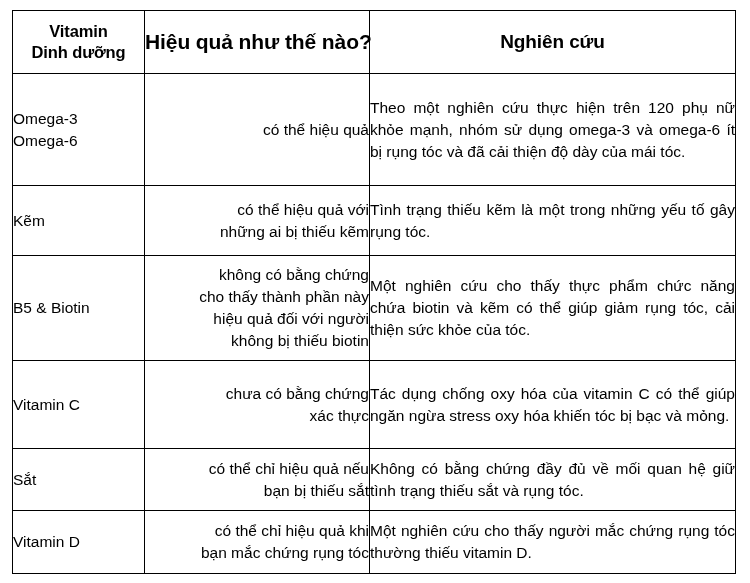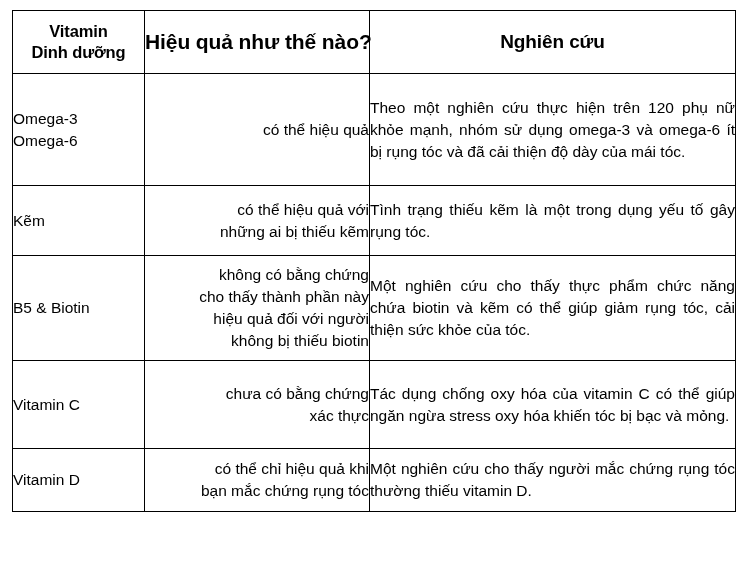--- a/index.html
+++ b/index.html
@@ -140,21 +140,21 @@
 
       <tr class="r1">
         <td class="cell c-name">
           <span class="line">Kẽm</span>
         </td>
         <td class="cell c-effect">
           <span class="line">có thể hiệu quả với</span>
           <span class="line">những ai bị thiếu kẽm</span>
         </td>
         <td class="cell c-study">
-          <p>Tình trạng thiếu kẽm là một trong dụng yếu tố gây rụng tóc.</p>
+          <p>Tình trạng thiếu kẽm là một trong những yếu tố gây rụng tóc.</p>
         </td>
       </tr>
 
       <tr class="r2">
         <td class="cell c-name">
           <span class="line">B5 &amp; Biotin</span>
         </td>
         <td class="cell c-effect">
           <span class="line">không có bằng chứng</span>
           <span class="line">cho thấy thành phần này</span>
@@ -172,20 +172,32 @@
         </td>
         <td class="cell c-effect">
           <span class="line">chưa có bằng chứng</span>
           <span class="line">xác thực</span>
         </td>
         <td class="cell c-study">
           <p>Tác dụng chống oxy hóa của vitamin C có thể giúp ngăn ngừa stress oxy hóa khiến tóc bị bạc và mỏng.</p>
         </td>
       </tr>
 
+      <tr class="r4">
+        <td class="cell c-name">
+          <span class="line">Sắt</span>
+        </td>
+        <td class="cell c-effect">
+          <span class="line">có thể chỉ hiệu quả nếu</span>
+          <span class="line">bạn bị thiếu sắt</span>
+        </td>
+        <td class="cell c-study">
+          <p>Không có bằng chứng đầy đủ về mối quan hệ giữ tình trạng thiếu sắt và rụng tóc.</p>
+        </td>
+      </tr>
 
       <tr class="r5">
         <td class="cell c-name">
           <span class="line">Vitamin D</span>
         </td>
         <td class="cell c-effect">
           <span class="line">có thể chỉ hiệu quả khi</span>
           <span class="line">bạn mắc chứng rụng tóc</span>
         </td>
         <td class="cell c-study">

